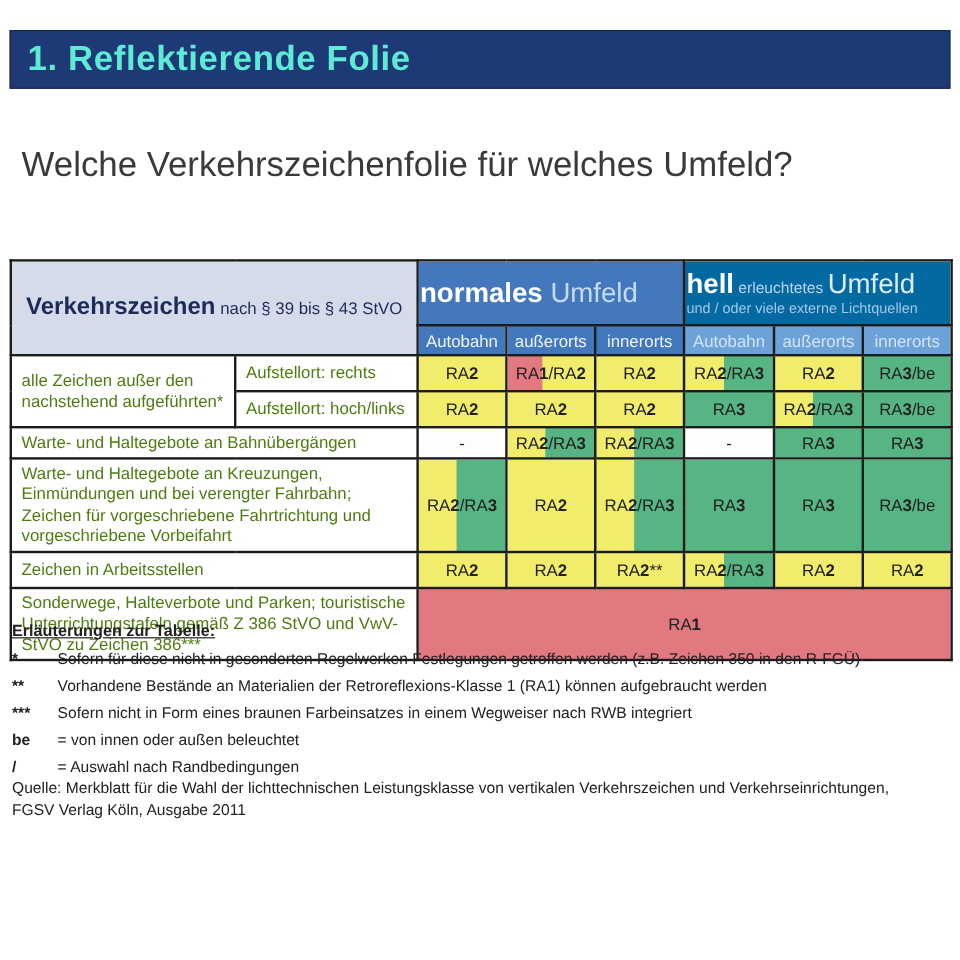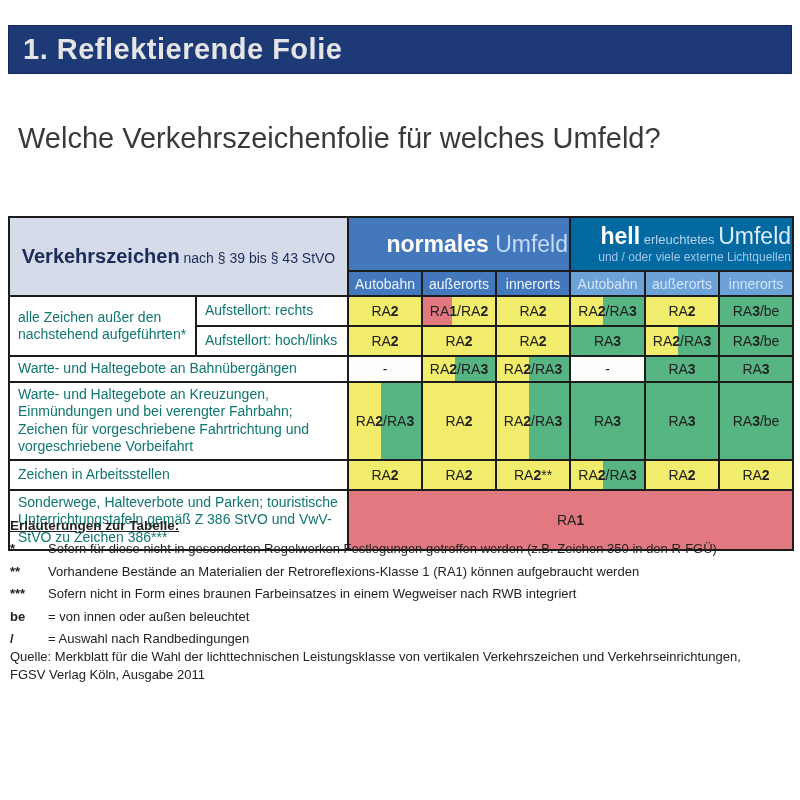--- a/index.html
+++ b/index.html
@@ -1,44 +1,44 @@
 <!DOCTYPE html>
 <html><head>
 <meta charset="utf-8">
 <style>
   html,body{margin:0;padding:0;background:#fff;}
   body{width:800px;height:800px;position:relative;font-family:"Liberation Sans","DejaVu Sans",sans-serif;color:#222;}
   .page{position:absolute;inset:0;background:#fff;}
 
   .title-bar{position:absolute;top:25px;left:8px;right:8px;height:47px;background:#1e3a76;border:1px solid #16295a;display:flex;align-items:center;}
-  .title-bar .t{color:#e5e5e5;font-weight:bold;font-size:29px;padding-left:14px;letter-spacing:.5px;}
+  .title-bar .t{color:#5eead4;font-weight:bold;font-size:29px;padding-left:14px;letter-spacing:.5px;}
 
   .question{position:absolute;top:122px;left:18px;font-size:29px;color:#3a3a3a;}
 
   table.foil{position:absolute;top:216px;left:8px;width:784px;border-collapse:collapse;table-layout:fixed;}
   table.foil td{border:2px solid #1c1c1c;overflow:hidden;}
 
   td.corner{background:#d6dbe9;text-align:center;vertical-align:middle;color:#1c2b5a;}
   .corner-t{font-weight:bold;font-size:20px;}
   .corner-s{font-size:14px;}
 
-  td.grp{text-align:right;vertical-align:middle;line-height:1.15;}
+  td.grp{text-align:left;vertical-align:middle;line-height:1.15;}
   td.grp.normal{background:#4478bd;}
   td.grp.hell{background:#0369a1;}
   .g-em{color:#fff;font-weight:bold;font-size:23px;}
   .g-rest{color:#c6dcf4;font-size:23px;}
   .g-mid{color:#b9d4ef;font-size:13px;}
   .g-rest2{color:#ddebfa;font-size:23px;}
   .g-sub{color:#a3c6ea;font-size:12px;margin-top:1px;}
 
   tr.h-sub td{text-align:center;vertical-align:middle;font-size:14px;}
   td.sub.n{background:#4478bd;color:#eef4fc;}
   td.sub.h{background:#6da2d9;color:#d2e4f6;}
 
-  td.lbl{background:#fff;font-size:14px;color:#0f766e;padding:3px 8px;vertical-align:middle;line-height:1.25;}
+  td.lbl{background:#fff;font-size:14px;color:#4d7c0f;padding:3px 8px;vertical-align:middle;line-height:1.25;}
   td.ra{text-align:center;vertical-align:middle;font-size:14px;color:#222;}
   td.ra b{font-weight:bold;}
 
   .notes{position:absolute;top:518px;left:10px;right:8px;font-size:13px;color:#222;}
   .notes-h{font-weight:bold;text-decoration:underline;font-size:13.5px;margin-bottom:7px;}
   .note-row{display:flex;margin-bottom:5px;line-height:1.35;}
   .note-sym{font-weight:bold;min-width:34px;flex:0 0 auto;padding-right:4px;}
   .note-txt{flex:1;}
 
   .source{position:absolute;top:648px;left:10px;right:8px;font-size:13px;color:#222;line-height:1.4;}

